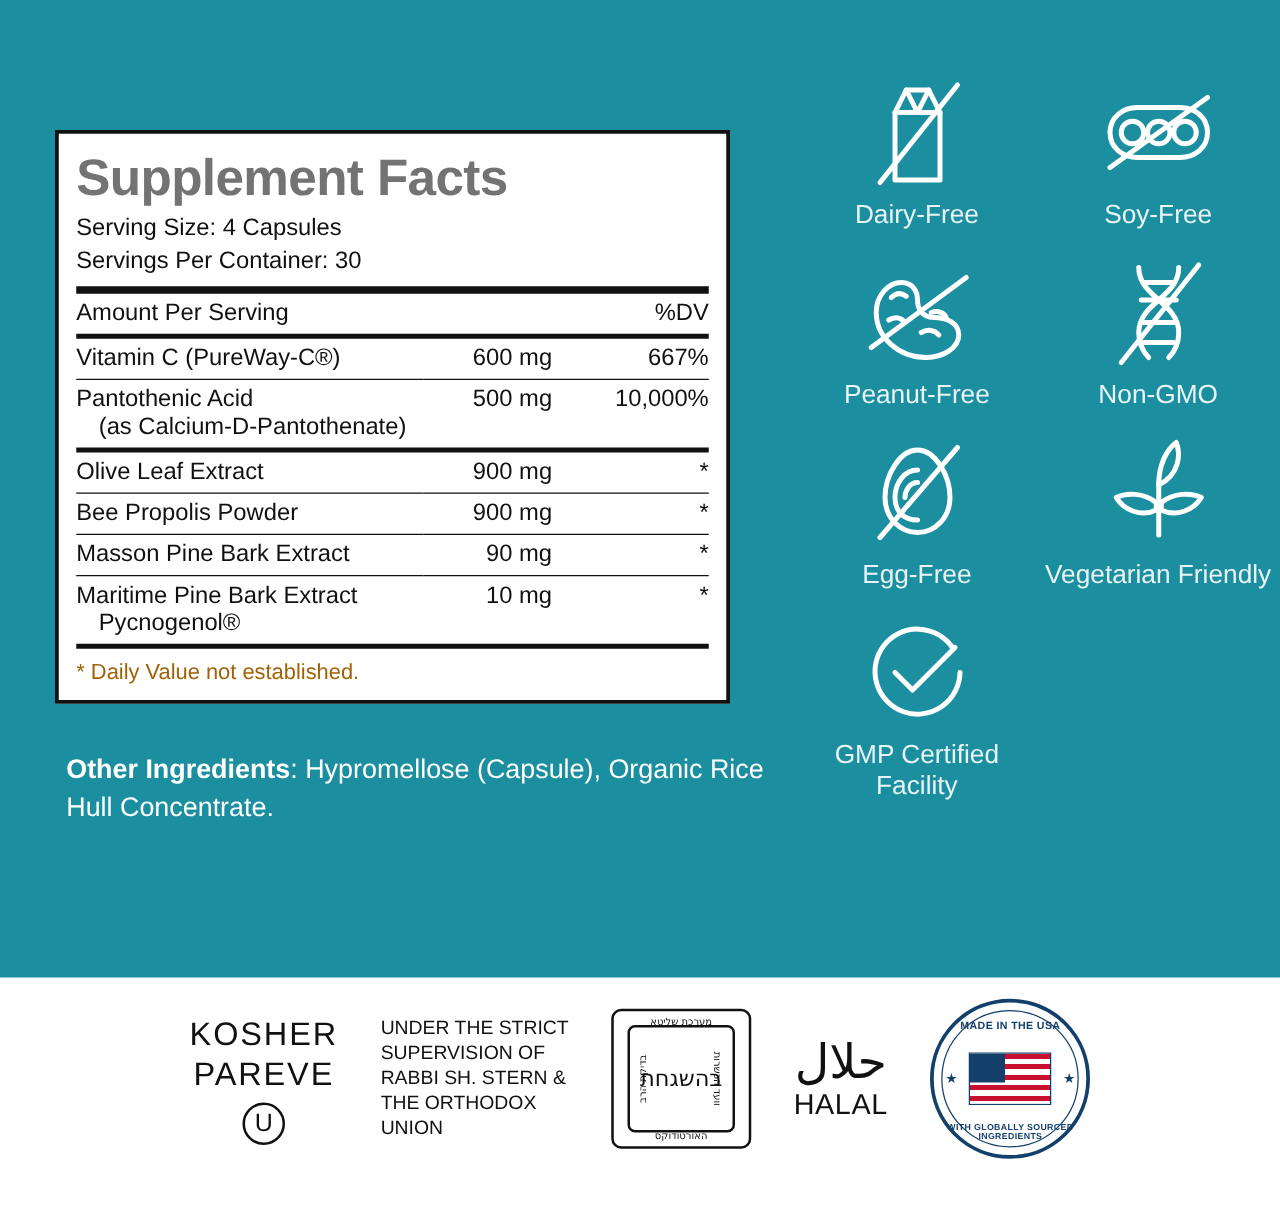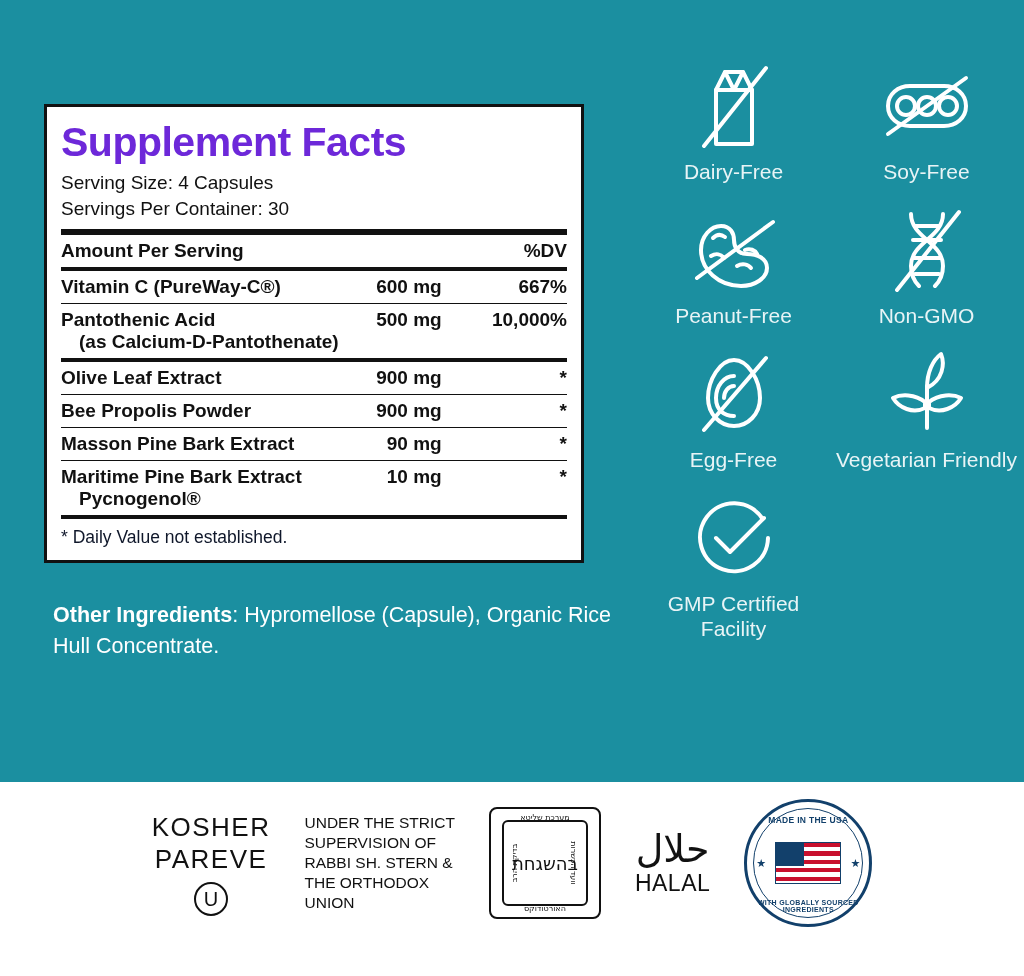--- a/index.html
+++ b/index.html
@@ -26,45 +26,45 @@
     left: 44px; top: 104px;
     width: 540px;
     background: #ffffff;
     border: 3px solid #111;
     padding: 10px 14px 12px 14px;
   }
   .sf-title {
     font-size: 41px;
     font-weight: bold;
     letter-spacing: -0.5px;
-    color: #6d28d9;
+    color: #737373;
     line-height: 1.05;
     margin: 4px 0 6px 0;
   }
   .sf-serving {
     font-size: 19px;
     color: #111;
     line-height: 1.35;
   }
   .rule-thick { border-top: 6px solid #111; margin: 8px 0 0 0; }
   .rule-med { border-top: 4px solid #111; margin: 0; }
 
   table.sf-table { width: 100%; border-collapse: collapse; }
   table.sf-table td, table.sf-table th {
     font-size: 19px; color: #111; padding: 5px 0; text-align: left;
-    font-weight: bold; vertical-align: top;
+    font-weight: normal; vertical-align: top;
   }
   .col-name { width: 55%; }
   .col-amt { width: 23%; text-align: right !important; padding-right: 14px !important; }
   .col-dv { width: 22%; text-align: right !important; }
   .hdr td { font-weight: bold; font-size: 19.5px; padding: 4px 0 5px 0; }
   .row-border td { border-top: 1px solid #111; }
   .sub { padding-left: 18px; }
   .star { font-size: 17px; vertical-align: super; }
-  .footnote { font-size: 17.5px; color: #0f172a; padding-top: 8px; }
+  .footnote { font-size: 17.5px; color: #a16207; padding-top: 8px; }
 
   
   .other-ing {
     position: absolute;
     left: 53px; top: 600px;
     width: 560px;
     color: #ffffff;
     font-size: 21.5px;
     line-height: 1.45;
   }

